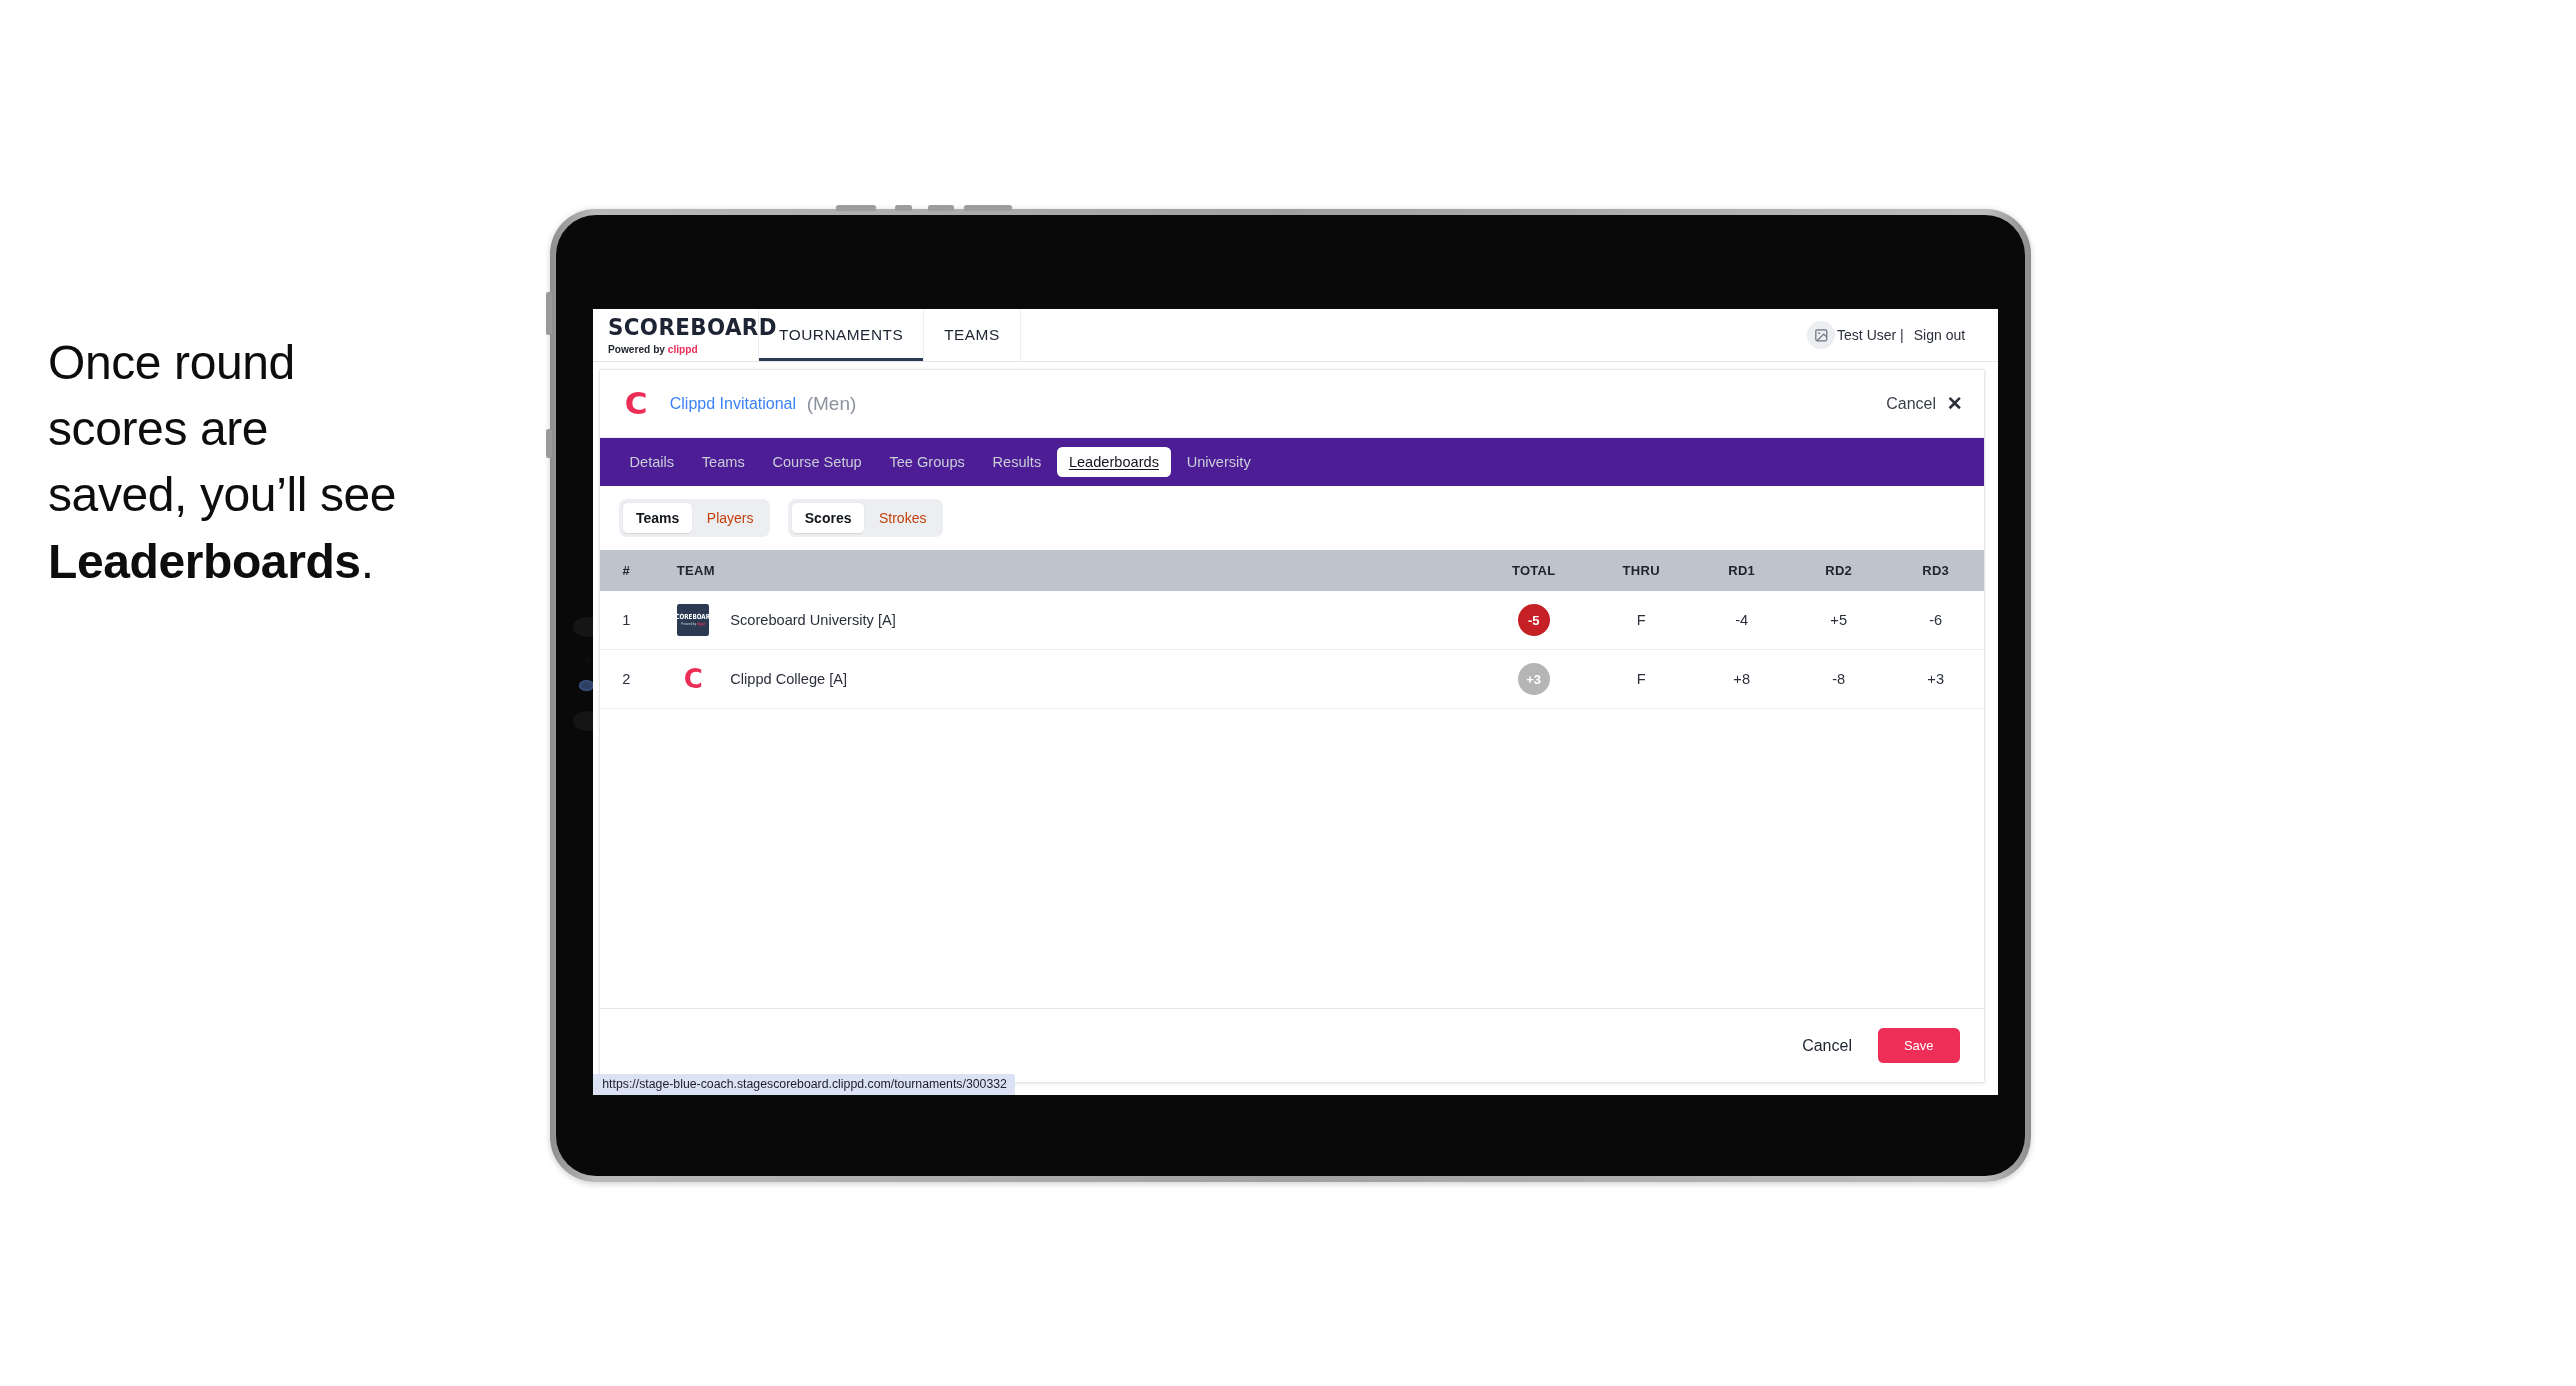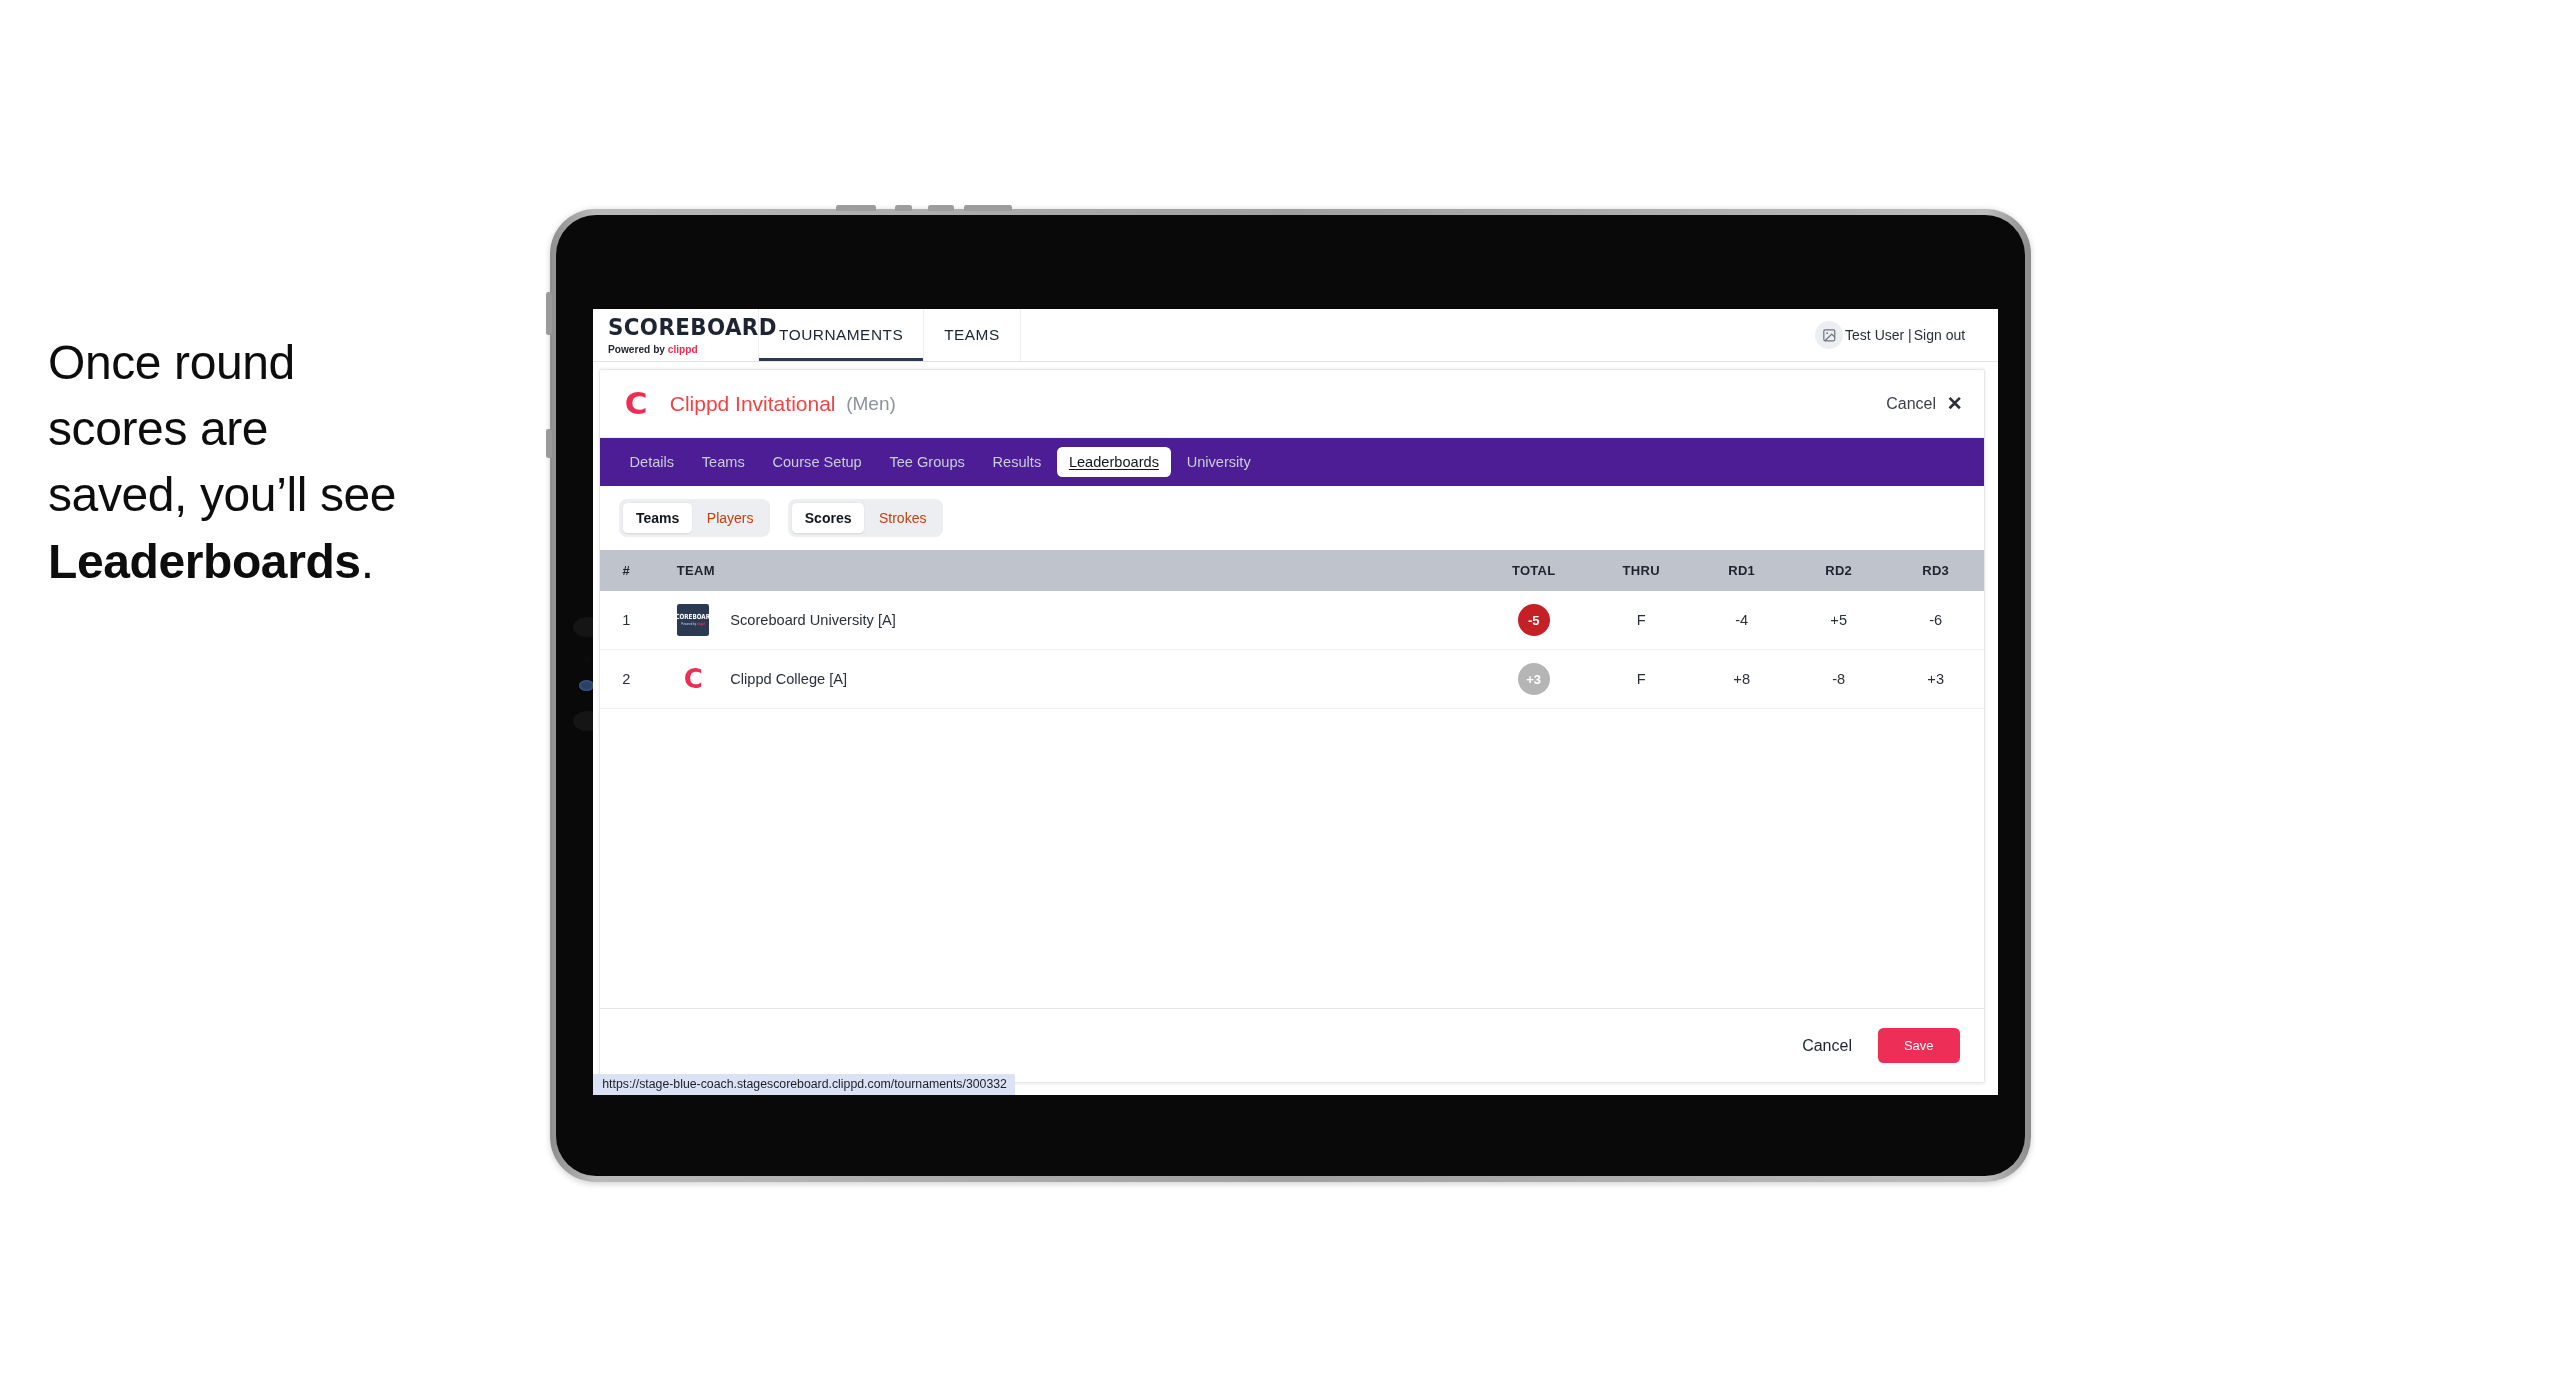--- a/index.html
+++ b/index.html
@@ -136,21 +136,21 @@
   }
   #avatar svg { width: 14.6px; height: 14.6px; }
   #topright .user {
     font-size: 14px;
     color: #2a2f3a;
   }
   #topright .signout {
     font-size: 14px;
     color: #2a2f3a;
     cursor: pointer;
-    margin-left: 0;
+    margin-left: 8px;
   }
 
   
   #modal {
     position: absolute;
     left: 6.1px; top: 60px;
     width: 1386px; height: 714px;
     background: #ffffff;
     border: 0.8px solid #e5e7eb;
     border-radius: 2.3px;
@@ -168,22 +168,22 @@
   #modal-head .c-logo {
     font-family: "DejaVu Sans", sans-serif;
     font-weight: 700;
     font-size: 31px;
     color: #ec2e56;
     line-height: 1;
     margin-right: 23px;
     letter-spacing: -0.8px;
   }
   #modal-head .title {
-    font-size: 21px;
-    color: #ef4444;
+    font-size: 16px;
+    color: #3b82f6;
   }
   #modal-head .subtitle {
     font-size: 19px;
     color: #8d939e;
     margin-left: 10.7px;
   }
   #modal-cancel {
     margin-left: auto;
     display: flex; align-items: center;
     gap: 10.7px;

